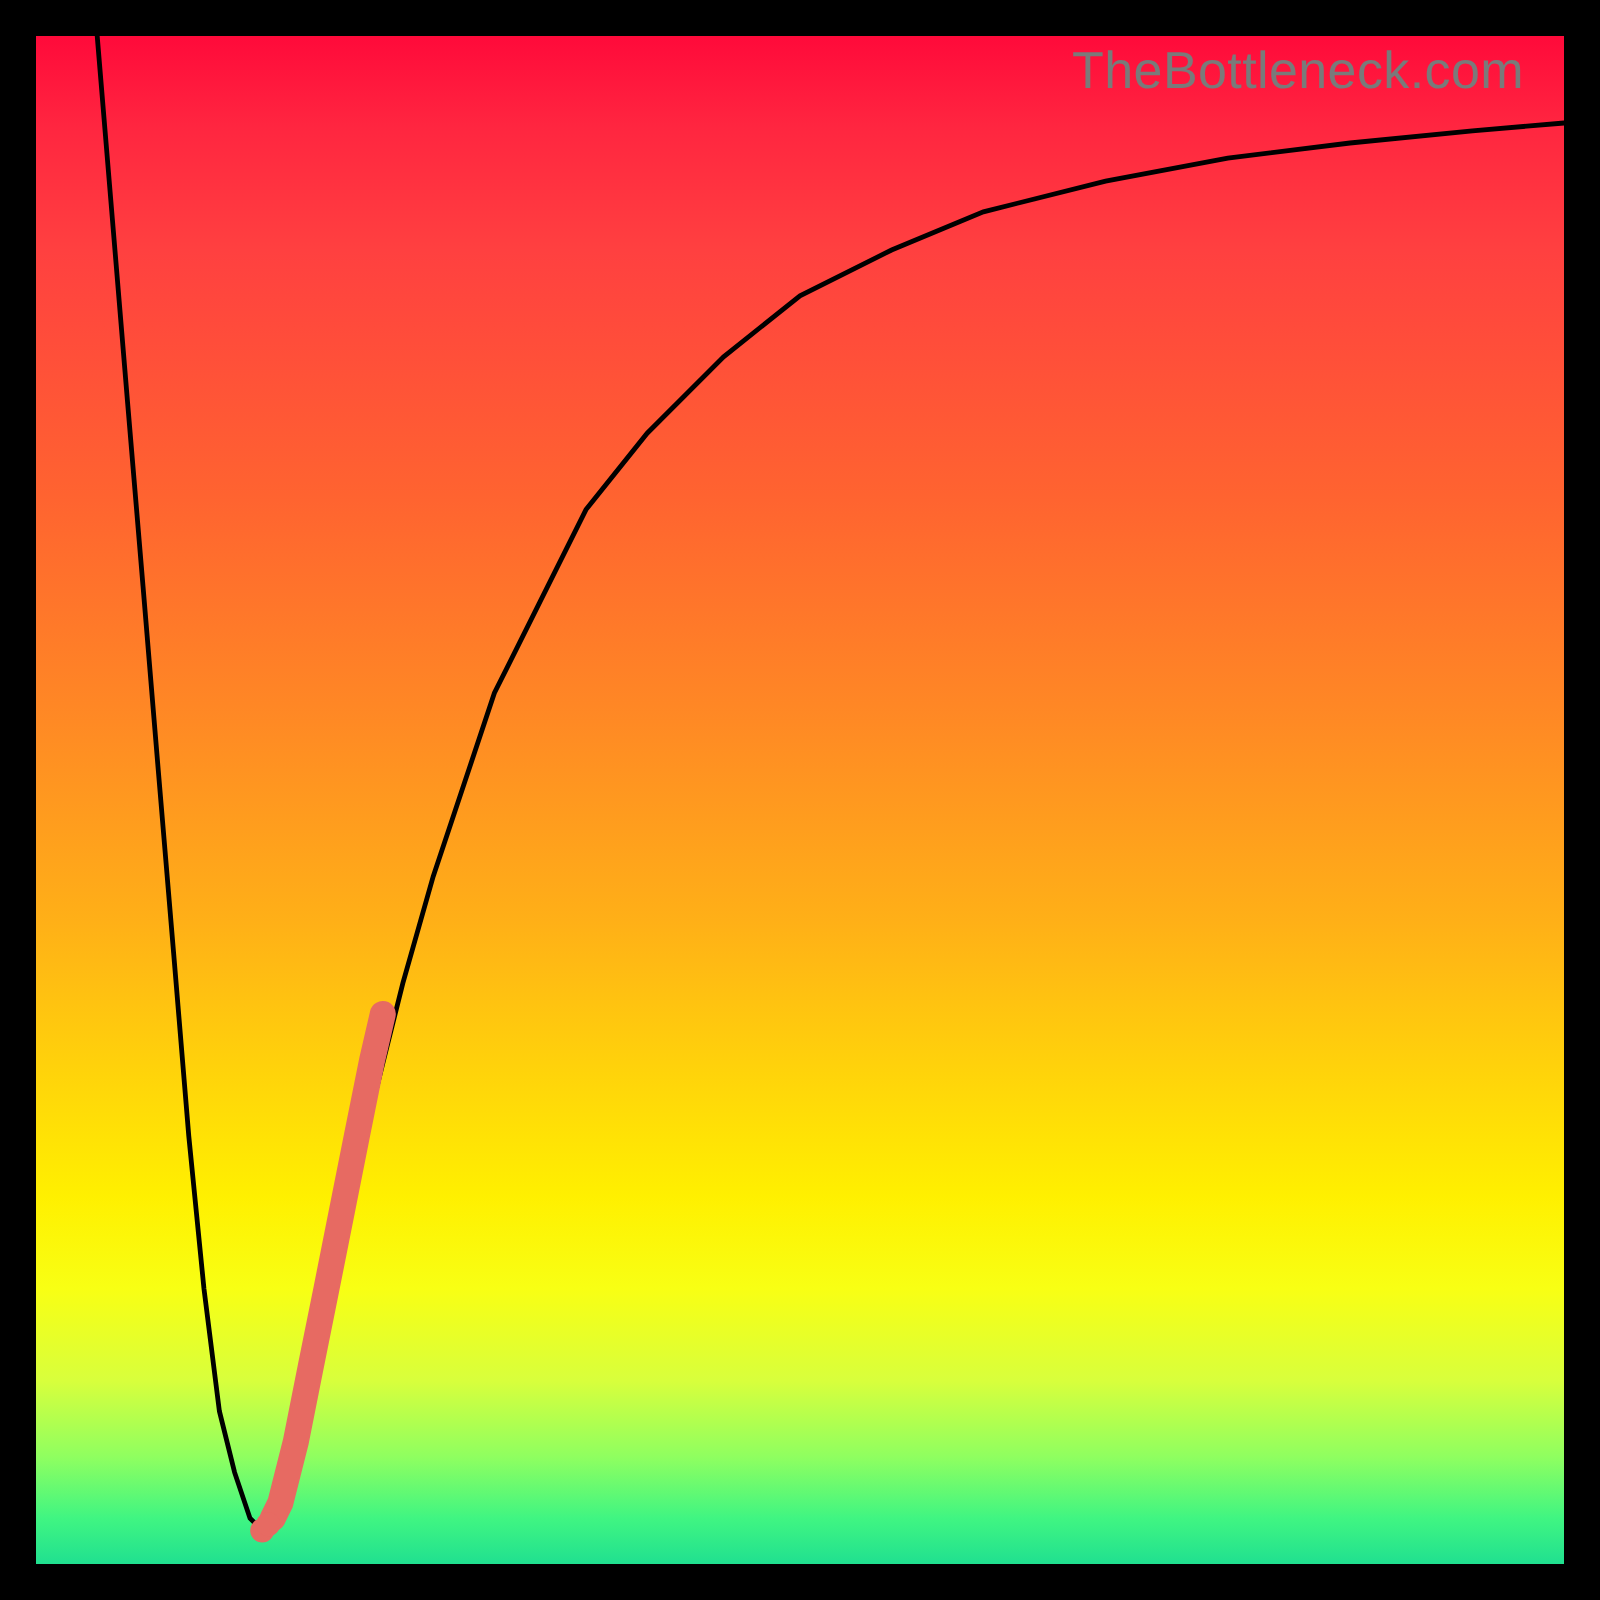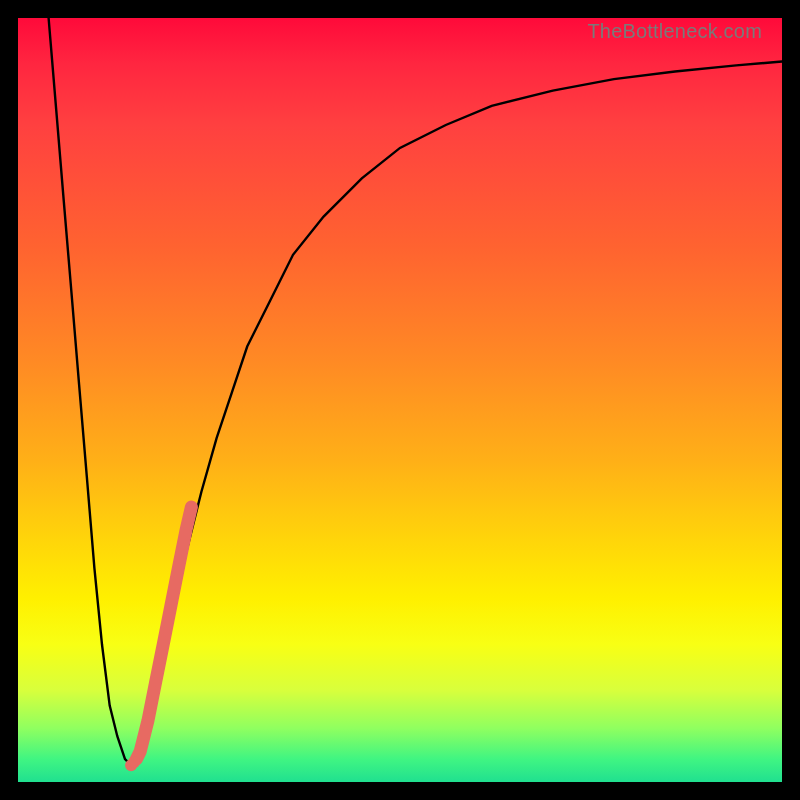--- a/index.html
+++ b/index.html
@@ -38,21 +38,21 @@
       #8fff60 93%,
       #40f582 97%,
       #20e090 100%
     );
   }
   .watermark {
     position: absolute;
     top: 2px;
     right: 20px;
     color: #7a7a7a;
-    font-size: 20px;
+    font-size: 26px;
     font-weight: 500;
     letter-spacing: 0.2px;
     user-select: none;
   }
   svg {
     position: absolute;
     left: 0; top: 0;
     width: 764px;
     height: 764px;
     overflow: visible;

